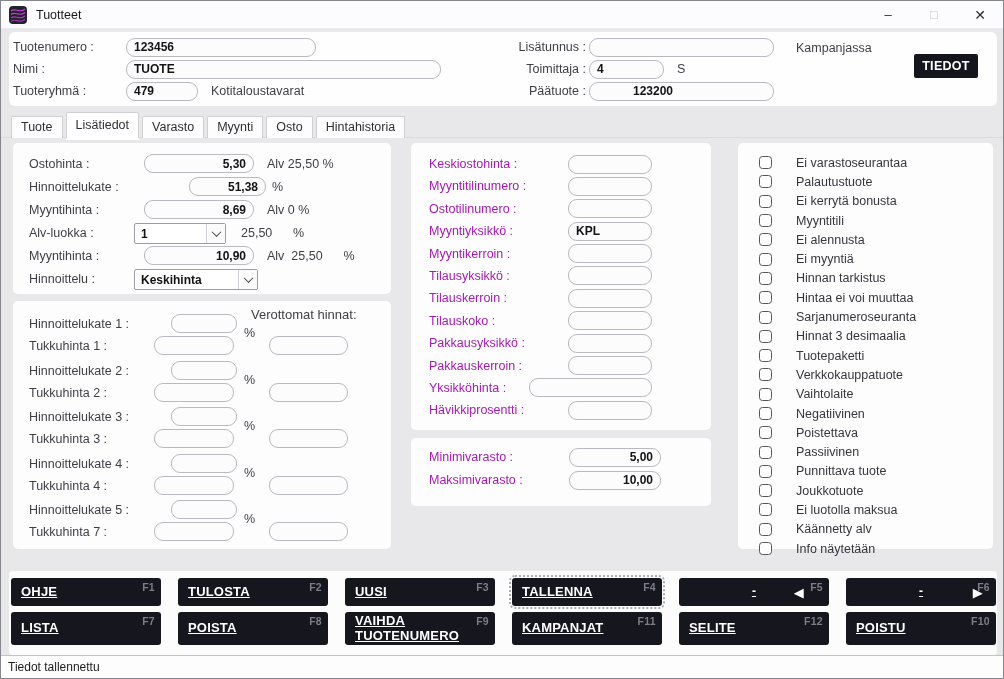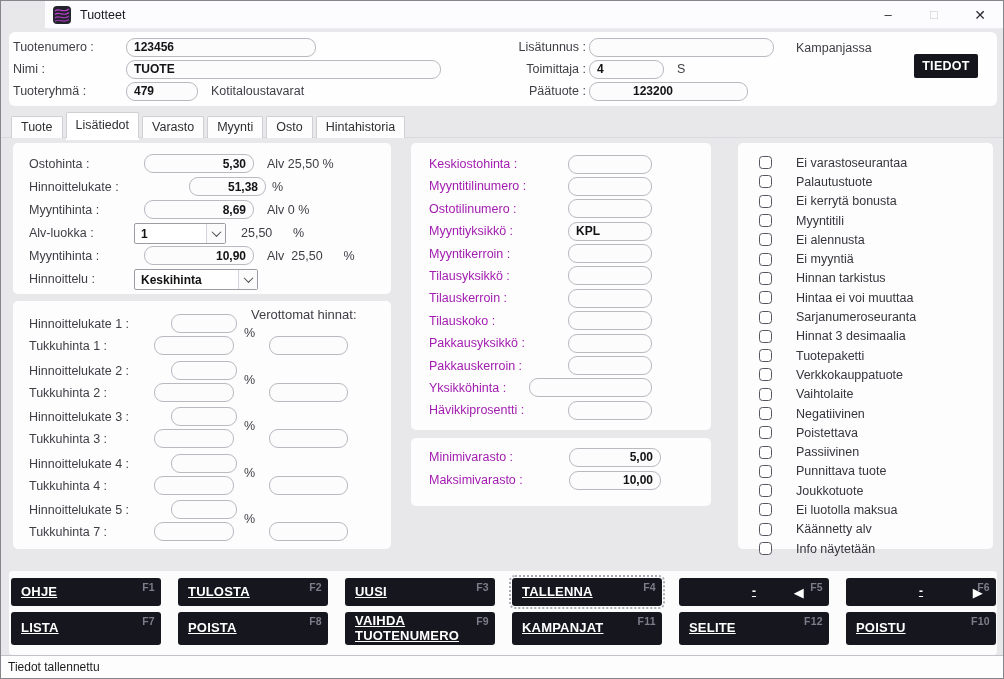--- a/index.html
+++ b/index.html
@@ -1,39 +1,39 @@
 <!DOCTYPE html>
 <html><head>
 <meta charset="utf-8">
 <style>
   *{margin:0;padding:0;box-sizing:border-box;}
   body{background:#555;font-family:"Liberation Sans","DejaVu Sans",sans-serif;}
   .window{position:relative;width:1004px;height:679px;background:#e8e8ea;border:1px solid #85858c;overflow:hidden;}
 
   
-  .titlebar{position:absolute;top:0;left:0;right:0;height:28px;background:#fcfcfe;border-bottom:1px solid #ececf0;display:flex;align-items:center;margin-left:44px;}
+  .titlebar{position:absolute;top:0;left:0;right:0;height:28px;background:#fcfcfe;border-bottom:1px solid #ececf0;display:flex;align-items:center;}
   .app-icon{width:18px;height:18px;margin:0 9px 0 8px;flex:0 0 auto;}
   .title-text{font-size:12.5px;color:#17171c;}
   .win-controls{margin-left:auto;display:flex;height:100%;}
   .ctrl{width:46px;height:100%;display:flex;align-items:center;justify-content:center;font-size:13px;color:#2b2b30;}
   .ctrl.max{color:#c7c7cc;}
   .ctrl.close{font-size:14px;}
 
   
   .header-card{position:absolute;left:8px;top:31px;width:988px;height:74px;background:#fefefe;border-radius:6px;}
   .hrow{position:absolute;height:20px;display:flex;align-items:center;}
   .hlabel{font-size:12.5px;color:#3e3e45;}
   .input-box{height:19px;border:1px solid #b9b9c0;border-radius:9px;background:#fcfcfd;display:flex;align-items:center;padding:0 7px;font-weight:700;font-size:12px;color:#131316;overflow:hidden;white-space:nowrap;}
   #hr1{left:4px;top:5px;} #hr2{left:4px;top:27px;} #hr3{left:4px;top:49px;}
   #hr1 .hlabel,#hr2 .hlabel,#hr3 .hlabel{width:113px;}
   #hr1 .input-box{width:190px;} #hr2 .input-box{width:315px;} #hr3 .input-box{width:72px;}
   .hnote{font-size:12.5px;color:#3e3e45;margin-left:13px;}
   #hr4{left:462px;top:5px;} #hr5{left:462px;top:27px;} #hr6{left:462px;top:49px;}
   #hr4 .hlabel,#hr5 .hlabel,#hr6 .hlabel{width:115px;text-align:right;margin-right:3px;}
-  #hr4 .input-box{width:185px;} #hr5 .input-box{width:75px;} #hr6 .input-box{width:159px;padding-left:43px;}
+  #hr4 .input-box{width:185px;} #hr5 .input-box{width:75px;} #hr6 .input-box{width:185px;padding-left:43px;}
   .kampanjassa{position:absolute;left:787px;top:9px;font-size:12.5px;color:#3e3e45;}
   .tiedot-btn{position:absolute;left:905px;top:22px;width:64px;height:24px;background:#15151e;border-radius:2px;color:#fff;font-weight:700;font-size:12.5px;display:flex;align-items:center;justify-content:center;letter-spacing:.3px;}
 
   
   .tabs{position:absolute;left:10px;top:111px;height:26px;display:flex;align-items:flex-end;gap:3px;z-index:2;}
   .tab{background:#fdfdfd;border:1px solid #cfcfd4;border-bottom:none;height:22px;padding:3px 9px 0;font-size:12.5px;color:#2e2e33;border-radius:2px 2px 0 0;}
   .tab.active{height:26px;padding-top:5px;background:#fff;z-index:3;box-shadow:0 2px 0 #fff;}
   .tabline{position:absolute;top:136px;left:0;right:0;height:1px;background:#dadade;}
 
   

